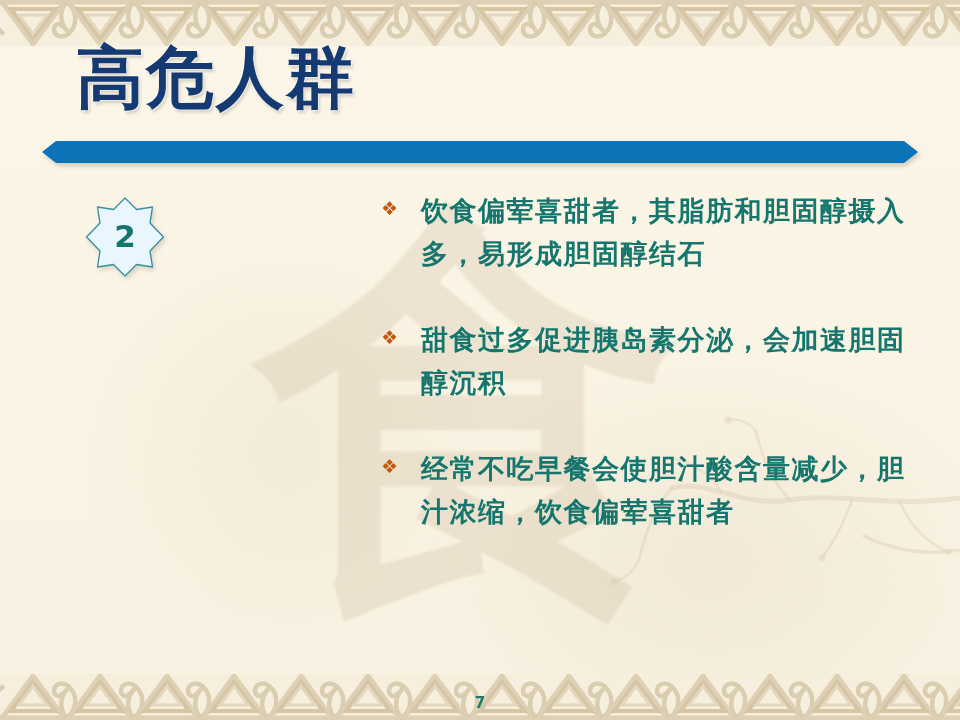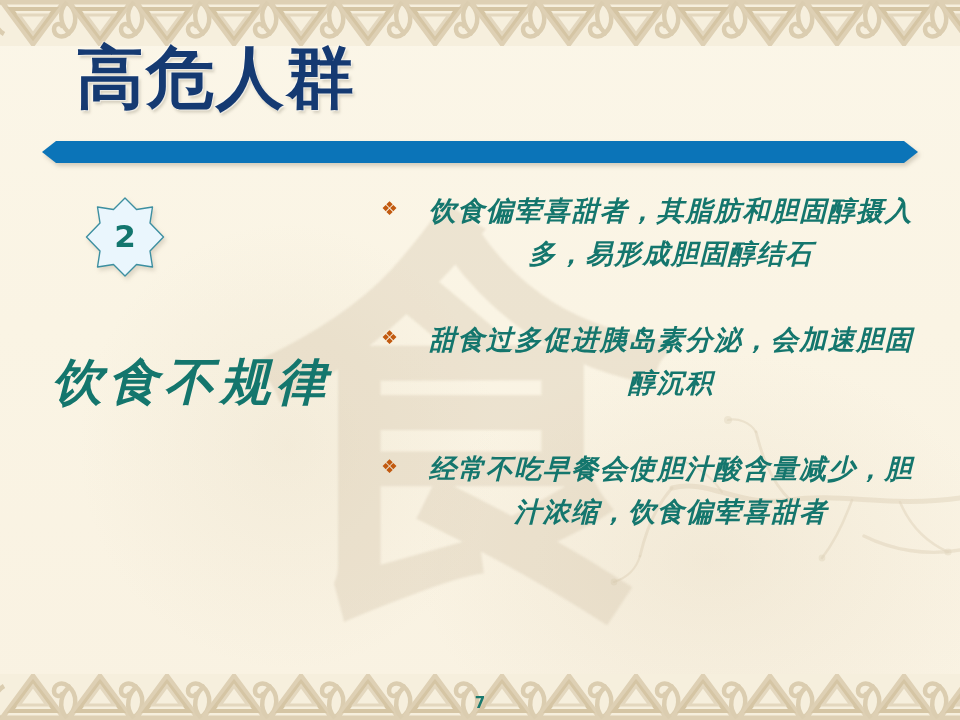--- a/index.html
+++ b/index.html
@@ -161,28 +161,26 @@
     font-size: 19px;
     line-height: 34px;
     color: #c25a10;
     font-family: "DejaVu Sans", sans-serif;
     text-align: left;
     padding-top: 2px;
   }
   .bullet-text {
     flex: 1 1 auto;
     font-family: "DejaVu Serif", serif;
-    font-style: italic;
     font-weight: 600;
     font-size: 27px;
     line-height: 43px;
     letter-spacing: 1.5px;
     color: #14766d;
     text-indent: 0;
-    text-align: center;
   }
 
   
   .page-number {
     position: absolute;
     left: 0;
     right: 0;
     bottom: 8px;
     text-align: center;
     font-family: "DejaVu Sans", sans-serif;
@@ -286,21 +284,20 @@
     <div class="fill"></div>
   </div>
 
   <div class="star-badge">
     <svg viewBox="0 0 82 82" aria-hidden="true">
       <polygon points="41,2 52.5,13.5 68.5,11 66,27 79.5,41 66,55 68.5,71 52.5,68.5 41,80 29.5,68.5 13.5,71 16,55 2.5,41 16,27 13.5,11 29.5,13.5" fill="#eaf6fd" stroke="#3c8fa0" stroke-width="1.4" stroke-linejoin="round"></polygon>
     </svg>
     <div class="star-num">2</div>
   </div>
 
-  <div class="section-subtitle">饮食不规律</div>
 
   <div class="bullets">
 
     <div class="bullet-item">
       <div class="bullet-marker">❖</div>
       <div class="bullet-text">饮食偏荤喜甜者，其脂肪和胆固醇摄入多，易形成胆固醇结石</div>
     </div>
 
     <div class="bullet-item">
       <div class="bullet-marker">❖</div>

